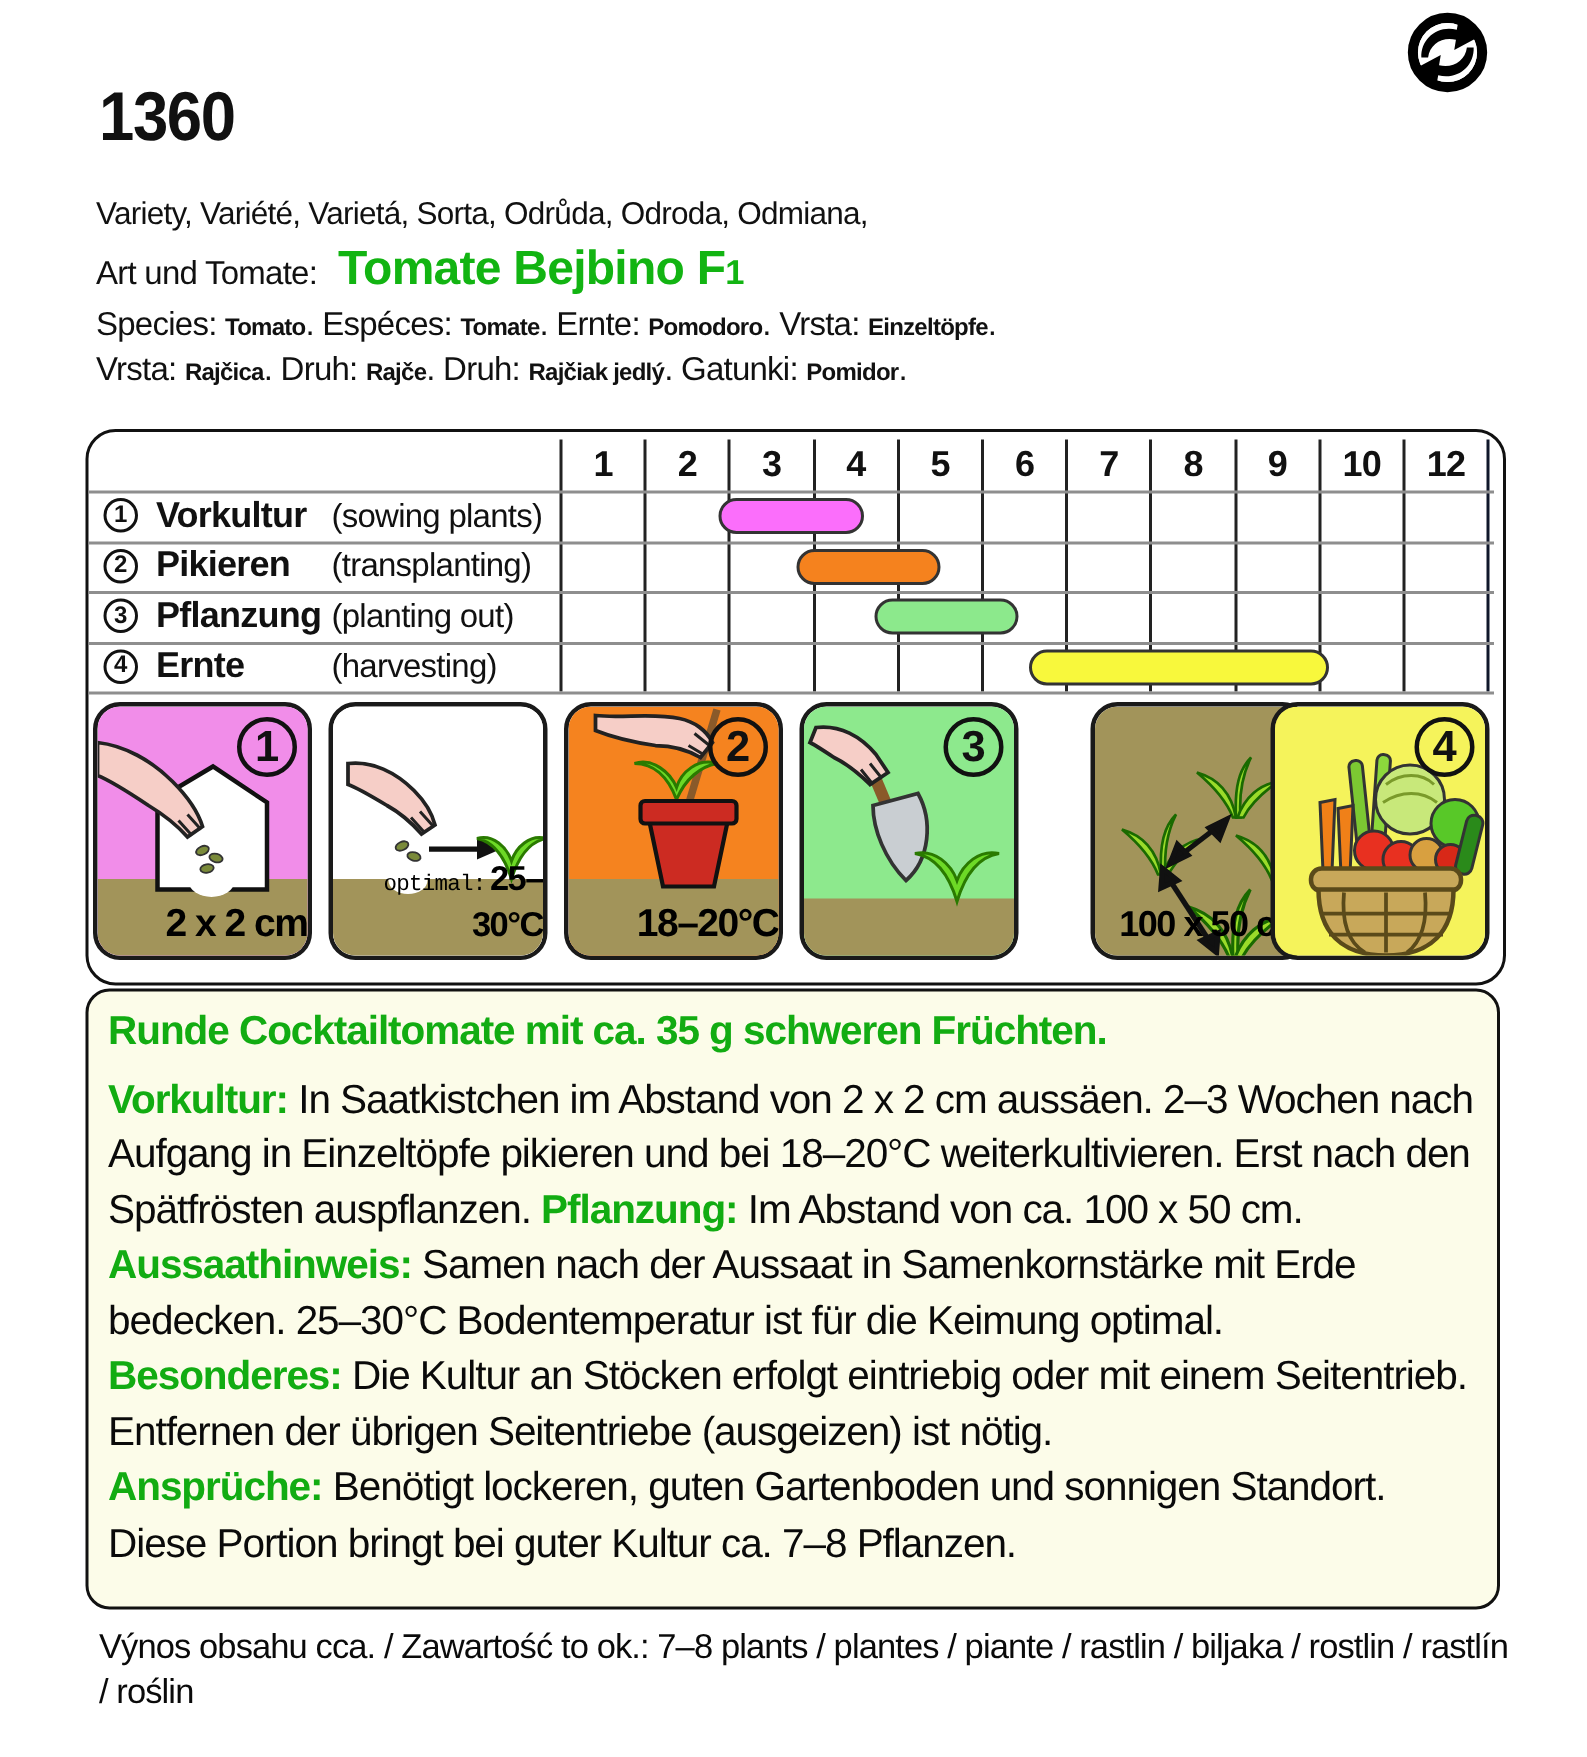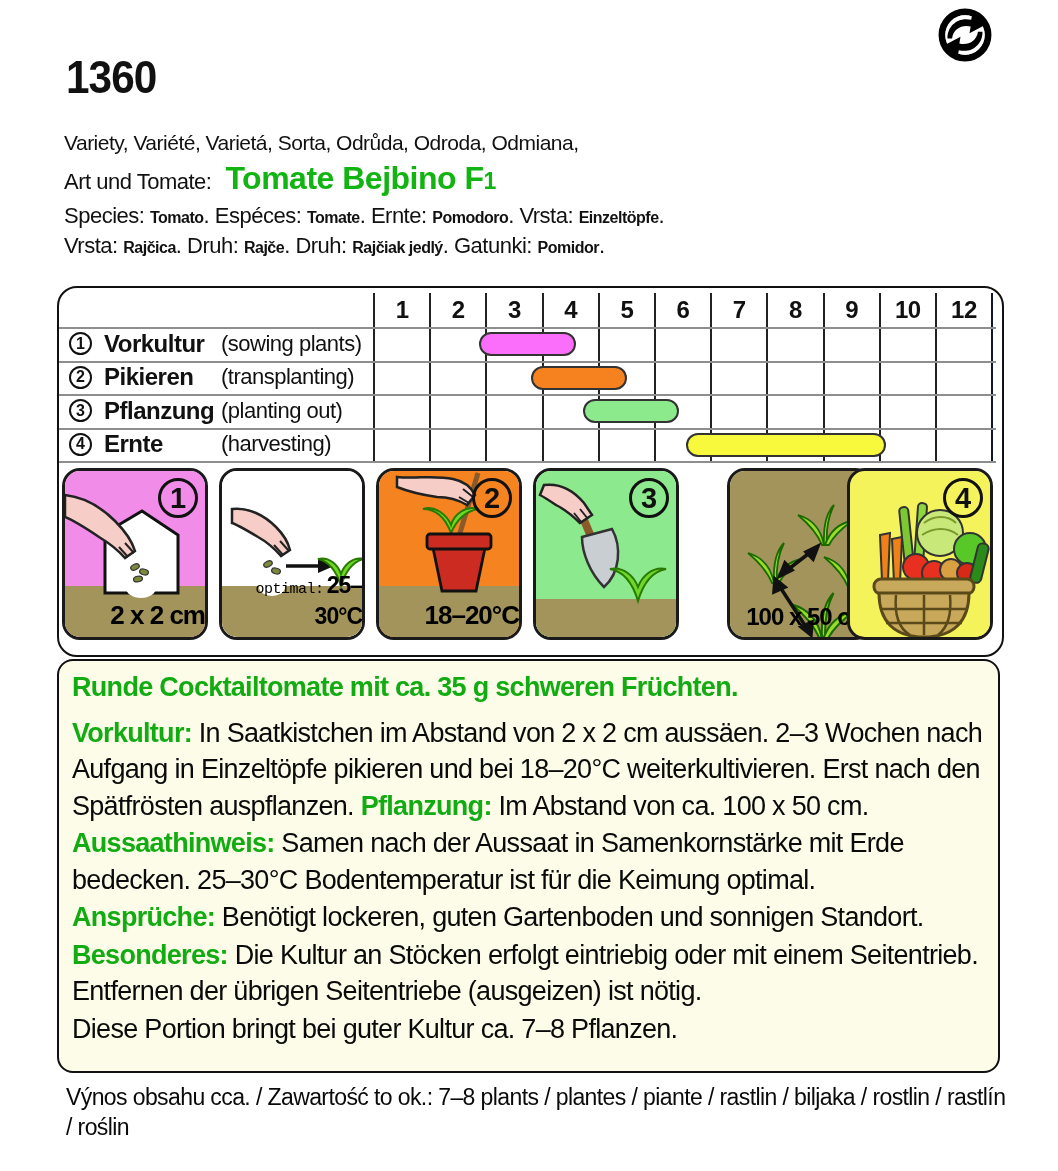--- a/index.html
+++ b/index.html
@@ -269,20 +269,20 @@
       <path d="M46 124 C44 146 50 158 60 164 M74 124 C74 146 74 156 74 164 M100 124 C102 146 96 158 88 164 M32 138 L116 138 M36 152 L112 152" fill="none" stroke="#5a4a1a" stroke-width="2.5"></path>
     </svg>
     <div class="badge">4</div>
   </div>
 </div>
 
 <div class="abs desc-box">
   <p class="first"><span class="seg-green">Runde Cocktailtomate mit ca. 35 g schweren Früchten.</span></p>
   <p><span class="seg-green">Vorkultur:</span><span class="seg-txt"> In Saatkistchen im Abstand von 2 x 2 cm aussäen. 2–3 Wochen nach Aufgang in Einzeltöpfe pikieren und bei 18–20°C weiterkultivieren. Erst nach den Spätfrösten auspflanzen. </span><span class="seg-green">Pflanzung:</span><span class="seg-txt"> Im Abstand von ca. 100 x 50 cm.</span></p>
   <p><span class="seg-green">Aussaathinweis:</span><span class="seg-txt"> Samen nach der Aussaat in Samenkornstärke mit Erde bedecken. 25–30°C Bodentemperatur ist für die Keimung optimal.</span></p>
+  <p><span class="seg-green">Besonderes:</span><span class="seg-txt"> Die Kultur an Stöcken erfolgt eintriebig oder mit einem Seitentrieb. Entfernen der übrigen Seitentriebe (ausgeizen) ist nötig.</span></p>
   <p><span class="seg-green">Ansprüche:</span><span class="seg-txt"> Benötigt lockeren, guten Gartenboden und sonnigen Standort.</span></p>
-  <p><span class="seg-green">Besonderes:</span><span class="seg-txt"> Die Kultur an Stöcken erfolgt eintriebig oder mit einem Seitentrieb. Entfernen der übrigen Seitentriebe (ausgeizen) ist nötig.</span></p>
   <p><span class="seg-txt">Diese Portion bringt bei guter Kultur ca. 7–8 Pflanzen.</span></p>
 </div>
 
 <div class="abs footer">
   <div>Výnos obsahu cca. / Zawartość to ok.: 7–8 plants / plantes / piante / rastlin / biljaka / rostlin / rastlín / roślin</div>
 </div>
 
 </body></html>

